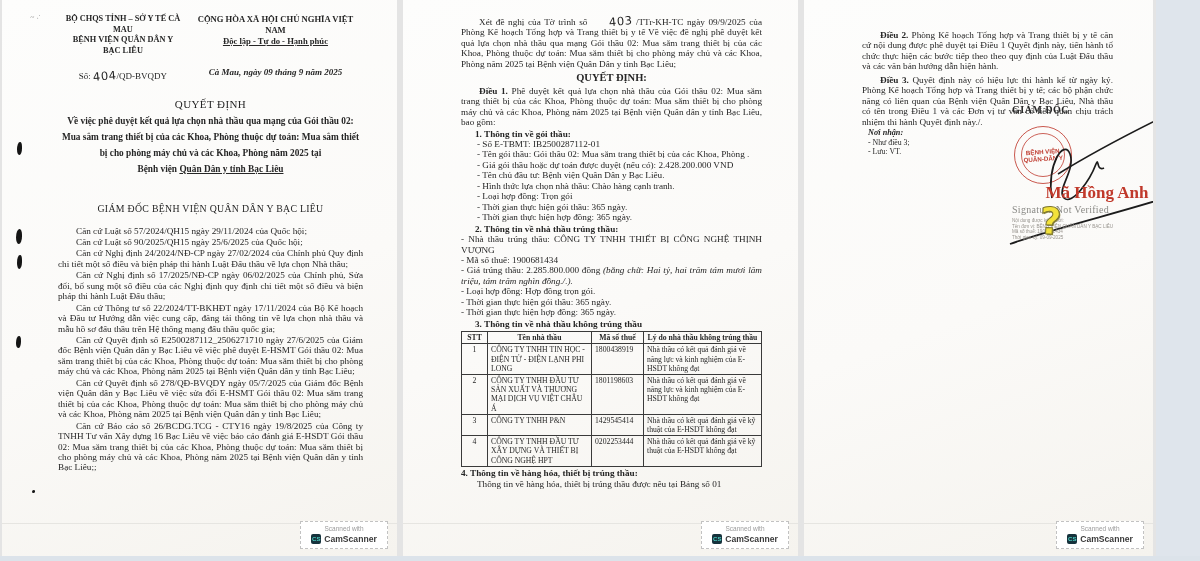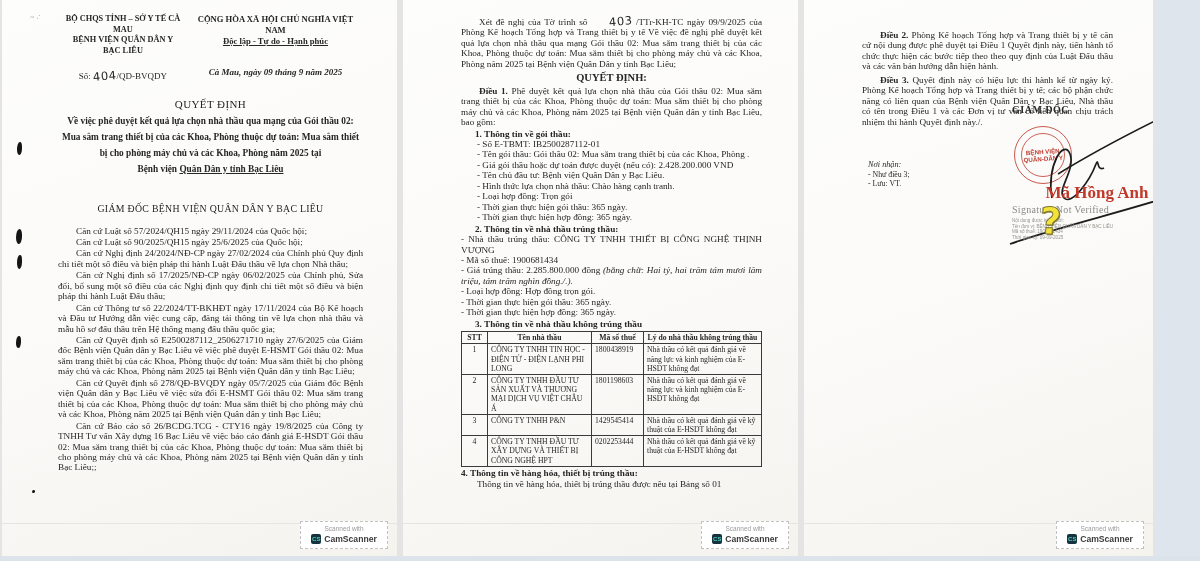--- a/index.html
+++ b/index.html
@@ -40,21 +40,21 @@
   .losers-table th, .losers-table td { border:1px solid #3a3a3a; padding:1px 3px; vertical-align:top; }
   .losers-table th { text-align:center; font-weight:bold; }
   .col-stt { width:26px; text-align:center; }
   .col-tax { width:52px; }
   .note-line { margin-left:16px; margin-top:1px; }
 
   
   .p3-inner { padding:30px 40px 0 58px; font-size:9.2px; line-height:10.6px; }
   .p3 .para { margin-bottom:3px; }
   .recipients { position:absolute; left:64px; top:128px; font-size:7.8px; line-height:9.5px; }
-  .recipients .rt { font-weight:normal; font-style:italic; font-size:8.2px;margin-top:32px; }
+  .recipients .rt { font-weight:bold; font-style:italic; font-size:8.2px; }
   .gd-title { position:absolute; left:208px; top:104px; width:150px; text-align:left; font-weight:bold; font-size:10px; letter-spacing:.5px; }
   .stamp { position:absolute; left:210px; top:126px; width:58px; height:58px; }
   .stamp-ring { position:absolute; inset:0; border:1.6px solid rgba(191,59,47,.85); border-radius:50%; }
   .stamp-ring2 { position:absolute; inset:7px; border:1px solid rgba(191,59,47,.8); border-radius:50%; }
   .stamp-text { position:absolute; inset:0; display:flex; flex-direction:column; justify-content:center; align-items:center; color:#bf3b2f; font-weight:bold; font-size:6.2px; line-height:7.5px; font-family:"Liberation Sans",sans-serif; transform:rotate(-4deg); }
   .sig-svg { position:absolute; left:196px; top:96px; }
   .signer-name { position:absolute; left:218px; top:183px; width:150px; text-align:center; color:#c0392b; font-weight:bold; font-size:17px; }
   .snv { position:absolute; left:208px; top:204px; color:#8a8a86; font-size:10px; letter-spacing:.3px; }
   .snv-details { position:absolute; left:208px; top:218px; color:#98948e; font-size:4.6px; line-height:5.6px; font-family:"Liberation Sans",sans-serif; }
   .q-mark { position:absolute; left:236px; top:200px; font-family:"DejaVu Sans",sans-serif; font-size:37px; font-weight:bold; color:#f3e23a; -webkit-text-stroke:1px #7a7430; text-shadow:1px 1px 0 #8d8740; transform:rotate(3deg); }

